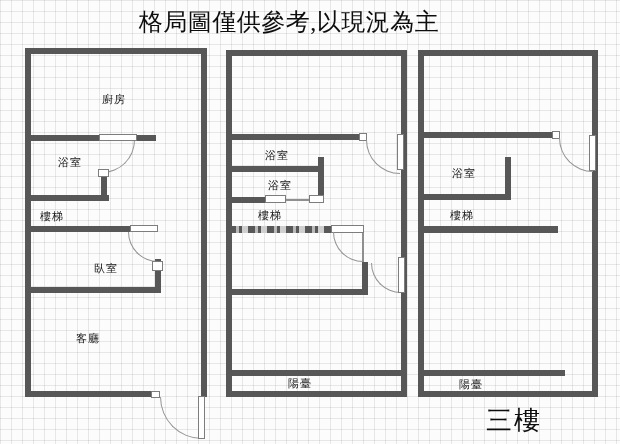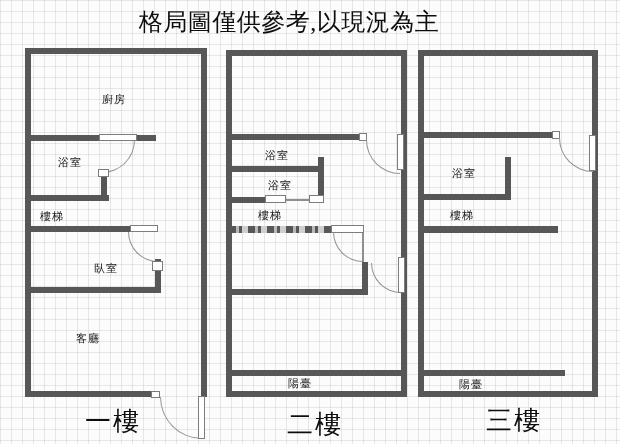--- a/index.html
+++ b/index.html
@@ -60,21 +60,20 @@
 
     <i class="leaf" style="left:151px;top:391px;width:9px;height:7px;"></i>
     <i class="arc arc-sw" style="left:160px;top:397px;width:42px;height:42px;"></i>
     <i class="leaf" style="left:198px;top:396px;width:7px;height:43px;"></i>
 
     <div class="rlabel" style="left:114px;top:99px;">廚房</div>
     <div class="rlabel" style="left:70px;top:162px;">浴室</div>
     <div class="rlabel" style="left:52px;top:216px;">樓梯</div>
     <div class="rlabel" style="left:106px;top:268px;">臥室</div>
     <div class="rlabel" style="left:88px;top:338px;">客廳</div>
-    <div class="caption" style="left:113px;top:421px;">一樓</div>
   </div>
 
   <div class="grp">
 
     <i class="w" style="left:226px;top:50px;width:181px;height:6px;"></i>
     <i class="w" style="left:226px;top:50px;width:6px;height:347px;"></i>
     <i class="w" style="left:401px;top:50px;width:6px;height:347px;"></i>
     <i class="w" style="left:226px;top:391px;width:181px;height:6px;"></i>
 
     <i class="w" style="left:229px;top:134px;width:131px;height:6px;"></i>
@@ -102,21 +101,20 @@
     <i class="arc arc-sw" style="left:333px;top:232px;width:30px;height:30px;"></i>
     <i class="thin" style="left:362px;top:233px;width:2px;height:29px;"></i>
 
     <i class="arc arc-sw" style="left:371px;top:263px;width:30px;height:30px;"></i>
     <i class="leaf" style="left:398px;top:257px;width:7px;height:36px;"></i>
 
     <div class="rlabel" style="left:277px;top:155px;">浴室</div>
     <div class="rlabel" style="left:280px;top:185px;">浴室</div>
     <div class="rlabel" style="left:270px;top:215px;">樓梯</div>
     <div class="rlabel" style="left:300px;top:383px;">陽臺</div>
-    <div class="caption" style="left:315px;top:424px;">二樓</div>
   </div>
 
   <div class="grp">
 
     <i class="w" style="left:418px;top:50px;width:180px;height:6px;"></i>
     <i class="w" style="left:418px;top:50px;width:6px;height:347px;"></i>
     <i class="w" style="left:592px;top:50px;width:6px;height:347px;"></i>
     <i class="w" style="left:418px;top:391px;width:180px;height:6px;"></i>
 
     <i class="w" style="left:421px;top:132px;width:132px;height:6px;"></i>

